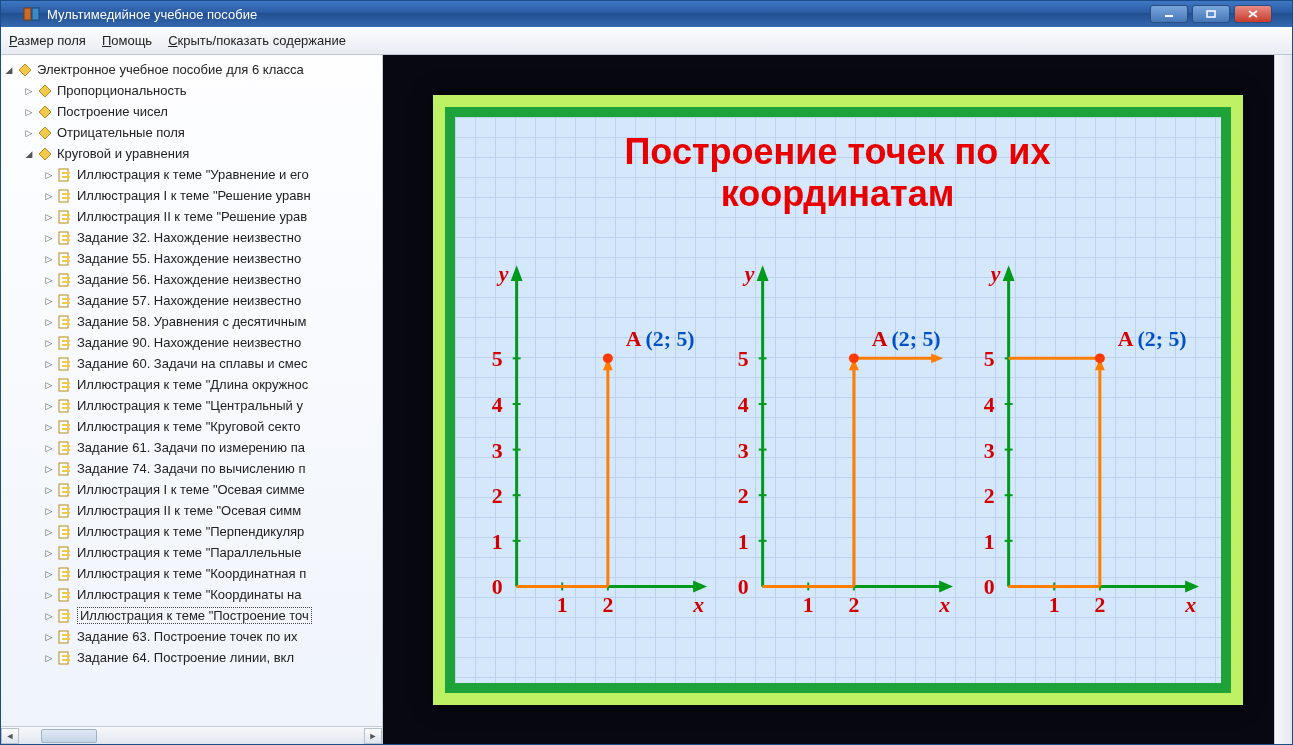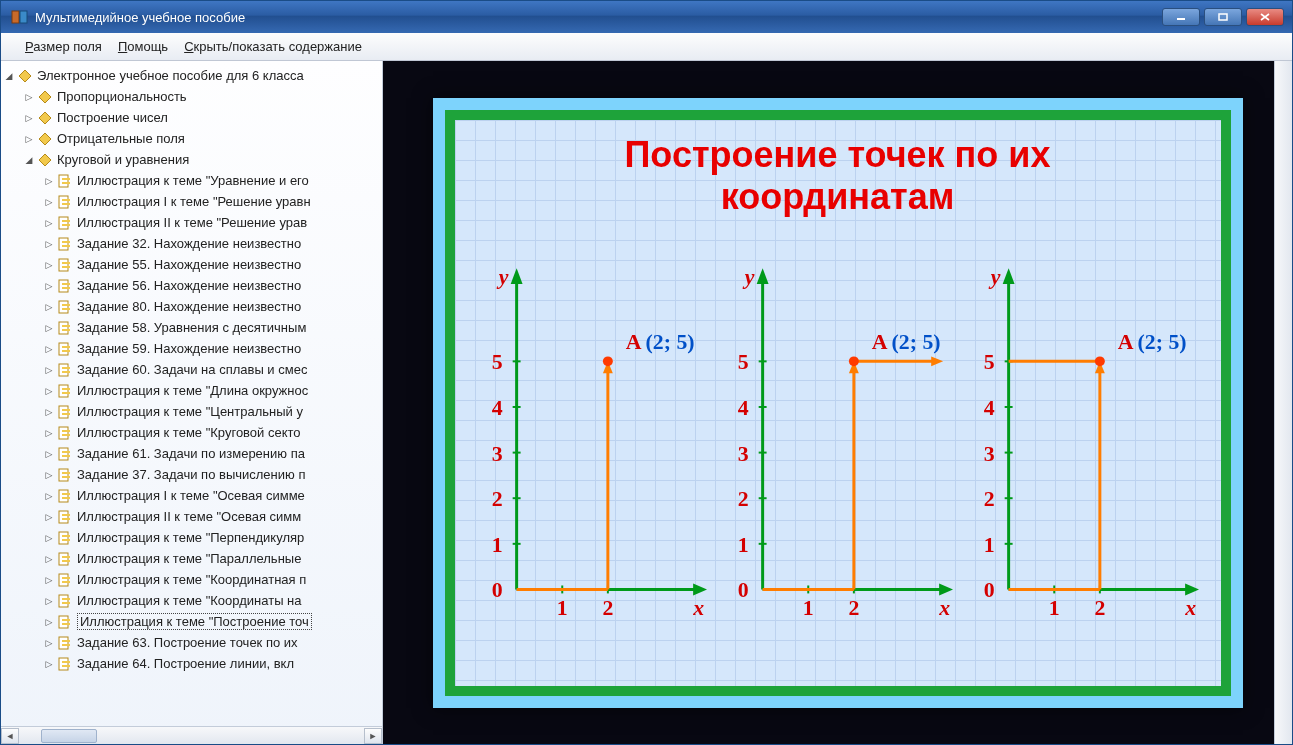--- a/index.html
+++ b/index.html
@@ -1,29 +1,29 @@
 <!DOCTYPE html>
 <html><head>
 <meta charset="utf-8">
 <style>
 * { margin:0; padding:0; box-sizing:border-box; font-family:"Segoe UI",Tahoma,sans-serif; }
 body { background:#3a6ea5; width:1293px; height:745px; overflow:hidden; }
 
 .window { width:1293px; height:745px; background:#fff; border:1px solid #1a4c87; display:flex; flex-direction:column; }
 
-.titlebar { height:32px; background:linear-gradient(#3f76c3,#2a5ca3 45%,#214e8f 46%,#3569b2); display:flex; align-items:center; padding:0 4px; color:#fff; }
+.titlebar { height:26px; background:linear-gradient(#3f76c3,#2a5ca3 45%,#214e8f 46%,#3569b2); display:flex; align-items:center; padding:0 16px; color:#fff; }
 .titlebar .app-icon { width:18px; height:18px; margin:0 6px; }
 .titlebar .title { font-size:13px; flex:1; }
 .win-controls { display:flex; gap:4px; margin-right:4px; }
 .win-btn { width:38px; height:18px; border:1px solid #2a4f7f; border-radius:3px; display:flex; align-items:center; justify-content:center; font-size:11px; color:#fff; }
 .win-min { background:linear-gradient(#7ba6dd,#4576b6); }
 .win-max { background:linear-gradient(#7ba6dd,#4576b6); }
 .win-close { background:linear-gradient(#e98b83,#c73b2d); }
 
-.menubar { height:28px; background:linear-gradient(#fdfdfd,#e8ecf3); border-bottom:1px solid #c0c7d4; display:flex; align-items:center; padding:0 24px; gap:16px; }
+.menubar { height:28px; background:linear-gradient(#fdfdfd,#e8ecf3); border-bottom:1px solid #c0c7d4; display:flex; align-items:center; padding:0 8px; gap:16px; }
 .menubar .menu-item { font-size:13px; color:#222; cursor:default; }
 .menubar .menu-item span.ul { text-decoration:underline; }
 
 .body-wrap { flex:1; display:flex; background:#fff; overflow:hidden; }
 
 .sidebar { width:382px; background:linear-gradient(#fefeff,#eff4fb); border-right:1px solid #c3ccd9; position:relative; overflow:hidden; }
 .tree { padding:4px 2px 24px 2px; font-size:13px; color:#222; overflow:hidden; }
 .tree-row { display:flex; align-items:center; height:21px; white-space:nowrap; overflow:hidden; padding-right:4px; }
 .tree-row .toggle { width:12px; height:12px; display:inline-flex; align-items:center; justify-content:center; font-size:9px; color:#555; margin-right:2px; }
 .tree-row .ti { width:16px; height:16px; margin-right:4px; flex-shrink:0; }
@@ -32,21 +32,21 @@
 .ind0{padding-left:0;} .ind1{padding-left:20px;} .ind2{padding-left:40px;}
 
 .hscroll { position:absolute; bottom:0; left:0; right:0; height:18px; background:linear-gradient(#f7f8fa,#e2e7ef); border-top:1px solid #c3ccd9; display:flex; align-items:center; }
 .hscroll .arrow { width:18px; height:16px; background:linear-gradient(#fdfdfd,#dfe5ee); border:1px solid #b6bfcc; display:flex; align-items:center; justify-content:center; font-size:9px; color:#555; }
 .hscroll .track { flex:1; height:16px; position:relative; }
 .hscroll .thumb { position:absolute; left:22px; top:1px; width:56px; height:14px; background:linear-gradient(#e0e8f4,#c6d4e7); border:1px solid #9fb2cc; border-radius:2px; }
 
 .content { flex:1; background:#080812; position:relative; display:flex; align-items:center; justify-content:center; padding:24px; }
 .content .vscroll { position:absolute; right:0; top:0; bottom:0; width:18px; background:linear-gradient(to right,#f7f8fa,#e2e7ef); border-left:1px solid #c3ccd9; }
 
-.slide-outer { width:810px; height:610px; background:#7dd3fc; padding:12px; box-shadow:0 0 18px rgba(0,0,0,.6); }
+.slide-outer { width:810px; height:610px; background:#bef264; padding:12px; box-shadow:0 0 18px rgba(0,0,0,.6); }
 .slide-inner { width:100%; height:100%; background:#1ea33a; padding:10px; }
 .grid-area { width:100%; height:100%; background:#d5e7fb; background-image:linear-gradient(#bcd2ef 1px,transparent 1px),linear-gradient(90deg,#bcd2ef 1px,transparent 1px); background-size:20px 20px; padding:14px 18px 20px 18px; display:flex; flex-direction:column; }
 
 .slide-title { color:#e80000; font-family:"Times New Roman",serif; font-size:36px; font-weight:bold; text-align:center; line-height:1.15; margin-bottom:18px; }
 
 .charts { flex:1; display:flex; justify-content:space-between; gap:8px; }
 .chart { flex:1; position:relative; }
 .chart svg { width:100%; height:100%; }
 
 .axis-label { font-family:"Times New Roman",serif; font-style:italic; font-weight:bold; font-size:22px; fill:#d40000; }
@@ -185,39 +185,39 @@
             </svg>
             <span class="label">Задание 56. Нахождение неизвестно</span>
           </div>
           <div class="tree-row ind2">
             <span class="toggle">▷</span>
             <svg class="ti" viewBox="0 0 16 16">
               <rect x="2" y="2" width="9" height="12" fill="#fff" stroke="#b58a1a"></rect>
               <polygon points="5,5 13,5 13,7 5,7" fill="#f2c94c"></polygon>
               <polygon points="5,9 13,9 13,11 5,11" fill="#f2c94c"></polygon>
             </svg>
-            <span class="label">Задание 80. Нахождение неизвестно</span>
+            <span class="label">Задание 57. Нахождение неизвестно</span>
           </div>
           <div class="tree-row ind2">
             <span class="toggle">▷</span>
             <svg class="ti" viewBox="0 0 16 16">
               <rect x="2" y="2" width="9" height="12" fill="#fff" stroke="#b58a1a"></rect>
               <polygon points="5,5 13,5 13,7 5,7" fill="#f2c94c"></polygon>
               <polygon points="5,9 13,9 13,11 5,11" fill="#f2c94c"></polygon>
             </svg>
             <span class="label">Задание 58. Уравнения с десятичным</span>
           </div>
           <div class="tree-row ind2">
             <span class="toggle">▷</span>
             <svg class="ti" viewBox="0 0 16 16">
               <rect x="2" y="2" width="9" height="12" fill="#fff" stroke="#b58a1a"></rect>
               <polygon points="5,5 13,5 13,7 5,7" fill="#f2c94c"></polygon>
               <polygon points="5,9 13,9 13,11 5,11" fill="#f2c94c"></polygon>
             </svg>
-            <span class="label">Задание 59. Нахождение неизвестно</span>
+            <span class="label">Задание 90. Нахождение неизвестно</span>
           </div>
           <div class="tree-row ind2">
             <span class="toggle">▷</span>
             <svg class="ti" viewBox="0 0 16 16">
               <rect x="2" y="2" width="9" height="12" fill="#fff" stroke="#b58a1a"></rect>
               <polygon points="5,5 13,5 13,7 5,7" fill="#f2c94c"></polygon>
               <polygon points="5,9 13,9 13,11 5,11" fill="#f2c94c"></polygon>
             </svg>
             <span class="label">Задание 60. Задачи на сплавы и смес</span>
           </div>
@@ -257,21 +257,21 @@
             </svg>
             <span class="label">Задание 61. Задачи по измерению па</span>
           </div>
           <div class="tree-row ind2">
             <span class="toggle">▷</span>
             <svg class="ti" viewBox="0 0 16 16">
               <rect x="2" y="2" width="9" height="12" fill="#fff" stroke="#b58a1a"></rect>
               <polygon points="5,5 13,5 13,7 5,7" fill="#f2c94c"></polygon>
               <polygon points="5,9 13,9 13,11 5,11" fill="#f2c94c"></polygon>
             </svg>
-            <span class="label">Задание 37. Задачи по вычислению п</span>
+            <span class="label">Задание 74. Задачи по вычислению п</span>
           </div>
           <div class="tree-row ind2">
             <span class="toggle">▷</span>
             <svg class="ti" viewBox="0 0 16 16">
               <rect x="2" y="2" width="9" height="12" fill="#fff" stroke="#b58a1a"></rect>
               <polygon points="5,5 13,5 13,7 5,7" fill="#f2c94c"></polygon>
               <polygon points="5,9 13,9 13,11 5,11" fill="#f2c94c"></polygon>
             </svg>
             <span class="label">Иллюстрация I к теме "Осевая симме</span>
           </div>

